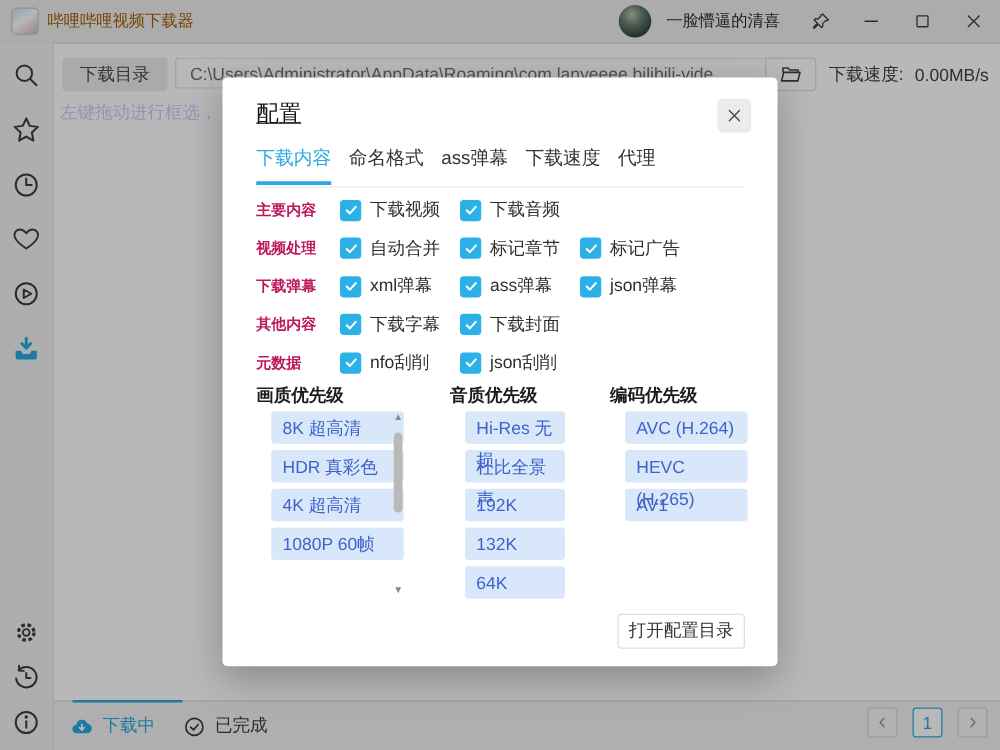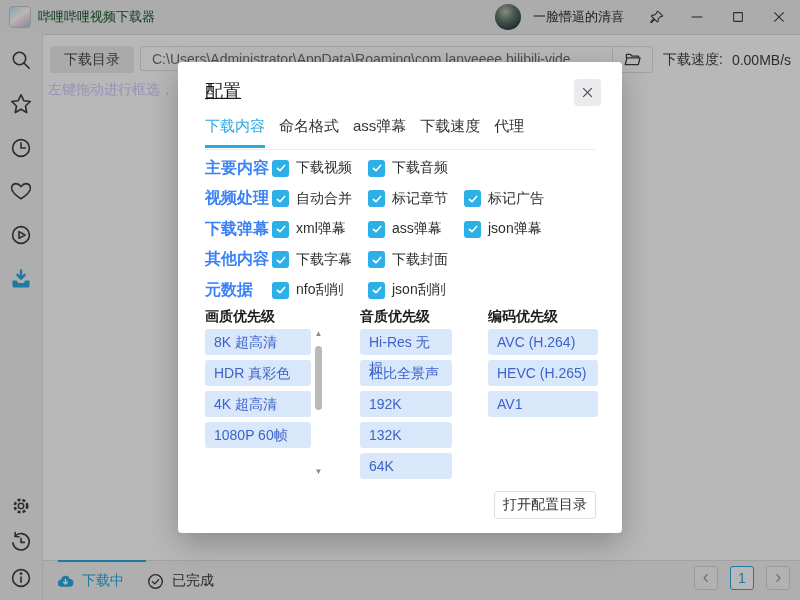--- a/index.html
+++ b/index.html
@@ -4,21 +4,21 @@
 <style>
   html,body{margin:0;padding:0;}
   .app{position:relative;width:800px;height:600px;background:#fff;overflow:hidden;
        font-family:"Liberation Sans","DejaVu Sans",sans-serif;-webkit-font-smoothing:antialiased;}
   
   .titlebar{position:absolute;left:0;top:0;width:800px;height:34px;background:#efefef;
             border-bottom:1px solid #ddd;display:flex;align-items:center;}
   .appicon{width:20px;height:20px;margin-left:9px;border-radius:4px;
            background:linear-gradient(145deg,#bfe3f7 0%,#ffffff 45%,#f6d7e2 70%,#9fc8ee 100%);
            border:1px solid #c9c9c9;}
-  .apptitle{margin-left:7px;font-size:13px;color:#14532d;}
+  .apptitle{margin-left:7px;font-size:13px;color:#a16207;}
   .tb-right{position:absolute;right:12px;top:0;height:34px;display:flex;align-items:center;gap:23px;}
   .avatar{width:26px;height:26px;border-radius:50%;
           background:radial-gradient(circle at 40% 30%,#b9c4ae 0%,#6d7f74 35%,#28403c 78%);}
   .username{font-size:13px;color:#2b2b2b;margin-left:-11px;}
   .winbtn{width:18px;height:18px;display:flex;align-items:center;justify-content:center;cursor:default;}
   
   .sidebar{position:absolute;left:0;top:34px;width:42px;height:566px;background:#f1f1f1;
            border-right:1px solid #e2e2e2;}
   .side-ic{position:absolute;left:9px;width:24px;height:24px;}
   
@@ -52,26 +52,26 @@
           box-shadow:0 10px 30px rgba(0,0,0,.25);z-index:100;}
   .dlg-title{position:absolute;left:27px;top:17px;font-size:18px;color:#151515;text-decoration:underline;}
   .dlg-close{position:absolute;right:21px;top:17px;width:27px;height:27px;border-radius:4px;background:#ebebee;
              border:none;display:flex;align-items:center;justify-content:center;}
   .tabs{position:absolute;left:27px;top:55px;display:flex;gap:14px;}
   .tab{font-size:15px;color:#333;padding-bottom:9px;border-bottom:3px solid transparent;}
   .tab.active{color:#2aa9e2;border-bottom-color:#2aa9e2;}
   .tab-divider{position:absolute;left:27px;right:27px;top:87px;height:1px;background:#ececec;}
   .rows{position:absolute;left:27px;top:91px;right:27px;}
   .crow{height:30.5px;display:flex;align-items:center;}
-  .rlabel{width:67px;font-size:16px;font-weight:700;color:#3b82f6;}
+  .rlabel{width:67px;font-size:12px;font-weight:700;color:#be185d;}
   .opt{width:96px;display:flex;align-items:center;gap:7px;font-size:14px;color:#2e2e2e;}
   .cb{width:17px;height:17px;border-radius:3px;background:#2cb0e8;display:flex;align-items:center;justify-content:center;flex:0 0 auto;}
   .pcol{position:absolute;top:246px;}
   .ptitle{font-size:14px;font-weight:700;color:#1b1b1b;height:17px;}
-  .plist{margin-top:4px;}
+  .plist{margin-top:4px;margin-left:12px;}
   .pill{height:26px;line-height:26px;border-radius:3px;background:#d9e7fb;color:#3f63c8;
         font-size:14px;padding:0 9px;margin-bottom:5px;}
   .sbar{position:absolute;left:107px;top:21px;width:13px;height:148px;}
   .sarrow{position:absolute;left:0;width:13px;height:10px;text-align:center;font-size:8px;color:#8a8a8a;line-height:10px;}
   .sthumb{position:absolute;left:3px;top:17px;width:7px;height:64px;border-radius:4px;background:#b9b9b9;}
   .openbtn{position:absolute;right:26px;top:429px;width:102px;height:28px;border:1px solid #dfdfdf;
            border-radius:3px;background:#fff;font-size:14px;color:#333;font-family:inherit;}
   svg{display:block;}
 </style>
 </head>

